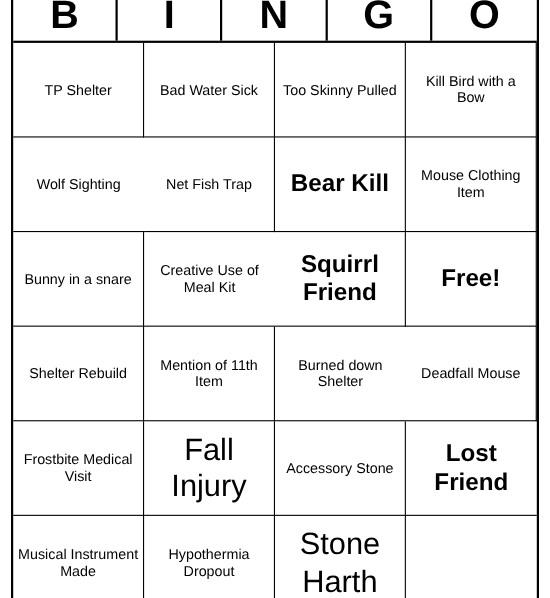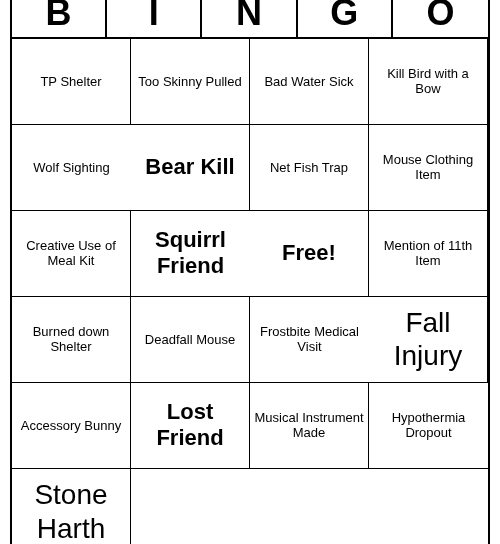--- a/index.html
+++ b/index.html
@@ -94,34 +94,36 @@
 <div class="bingo-card">
   <div class="bingo-header">
   <div class="bingo-letter">B</div>
       <div class="bingo-letter">I</div>
       <div class="bingo-letter">N</div>
       <div class="bingo-letter">G</div>
       <div class="bingo-letter">O</div>
     </div>
   <div class="bingo-grid">
   <div class="bingo-cell">TP Shelter</div>
+      <div class="bingo-cell">Bad Water Sick</div>
       <div class="bingo-cell">Too Skinny Pulled</div>
-      <div class="bingo-cell">Bad Water Sick</div>
       <div class="bingo-cell">Kill Bird with a Bow</div>
       <div class="bingo-cell">Wolf Sighting</div>
+      <div class="bingo-cell">Net Fish Trap</div>
       <div class="bingo-cell large-text">Bear Kill</div>
-      <div class="bingo-cell">Net Fish Trap</div>
       <div class="bingo-cell">Mouse Clothing Item</div>
+      <div class="bingo-cell">Bunny in a snare</div>
       <div class="bingo-cell">Creative Use of Meal Kit</div>
       <div class="bingo-cell large-text">Squirrl Friend</div>
       <div class="bingo-cell free">Free!</div>
+      <div class="bingo-cell">Shelter Rebuild</div>
       <div class="bingo-cell">Mention of 11th Item</div>
       <div class="bingo-cell">Burned down Shelter</div>
       <div class="bingo-cell">Deadfall Mouse</div>
       <div class="bingo-cell">Frostbite Medical Visit</div>
       <div class="bingo-cell xlarge-text">Fall Injury</div>
-      <div class="bingo-cell">Accessory Bunny</div>
+      <div class="bingo-cell">Accessory Stone</div>
       <div class="bingo-cell large-text">Lost Friend</div>
       <div class="bingo-cell">Musical Instrument Made</div>
       <div class="bingo-cell">Hypothermia Dropout</div>
       <div class="bingo-cell xlarge-text">Stone Harth</div>
     </div>
 </div>
 
 </body></html>

